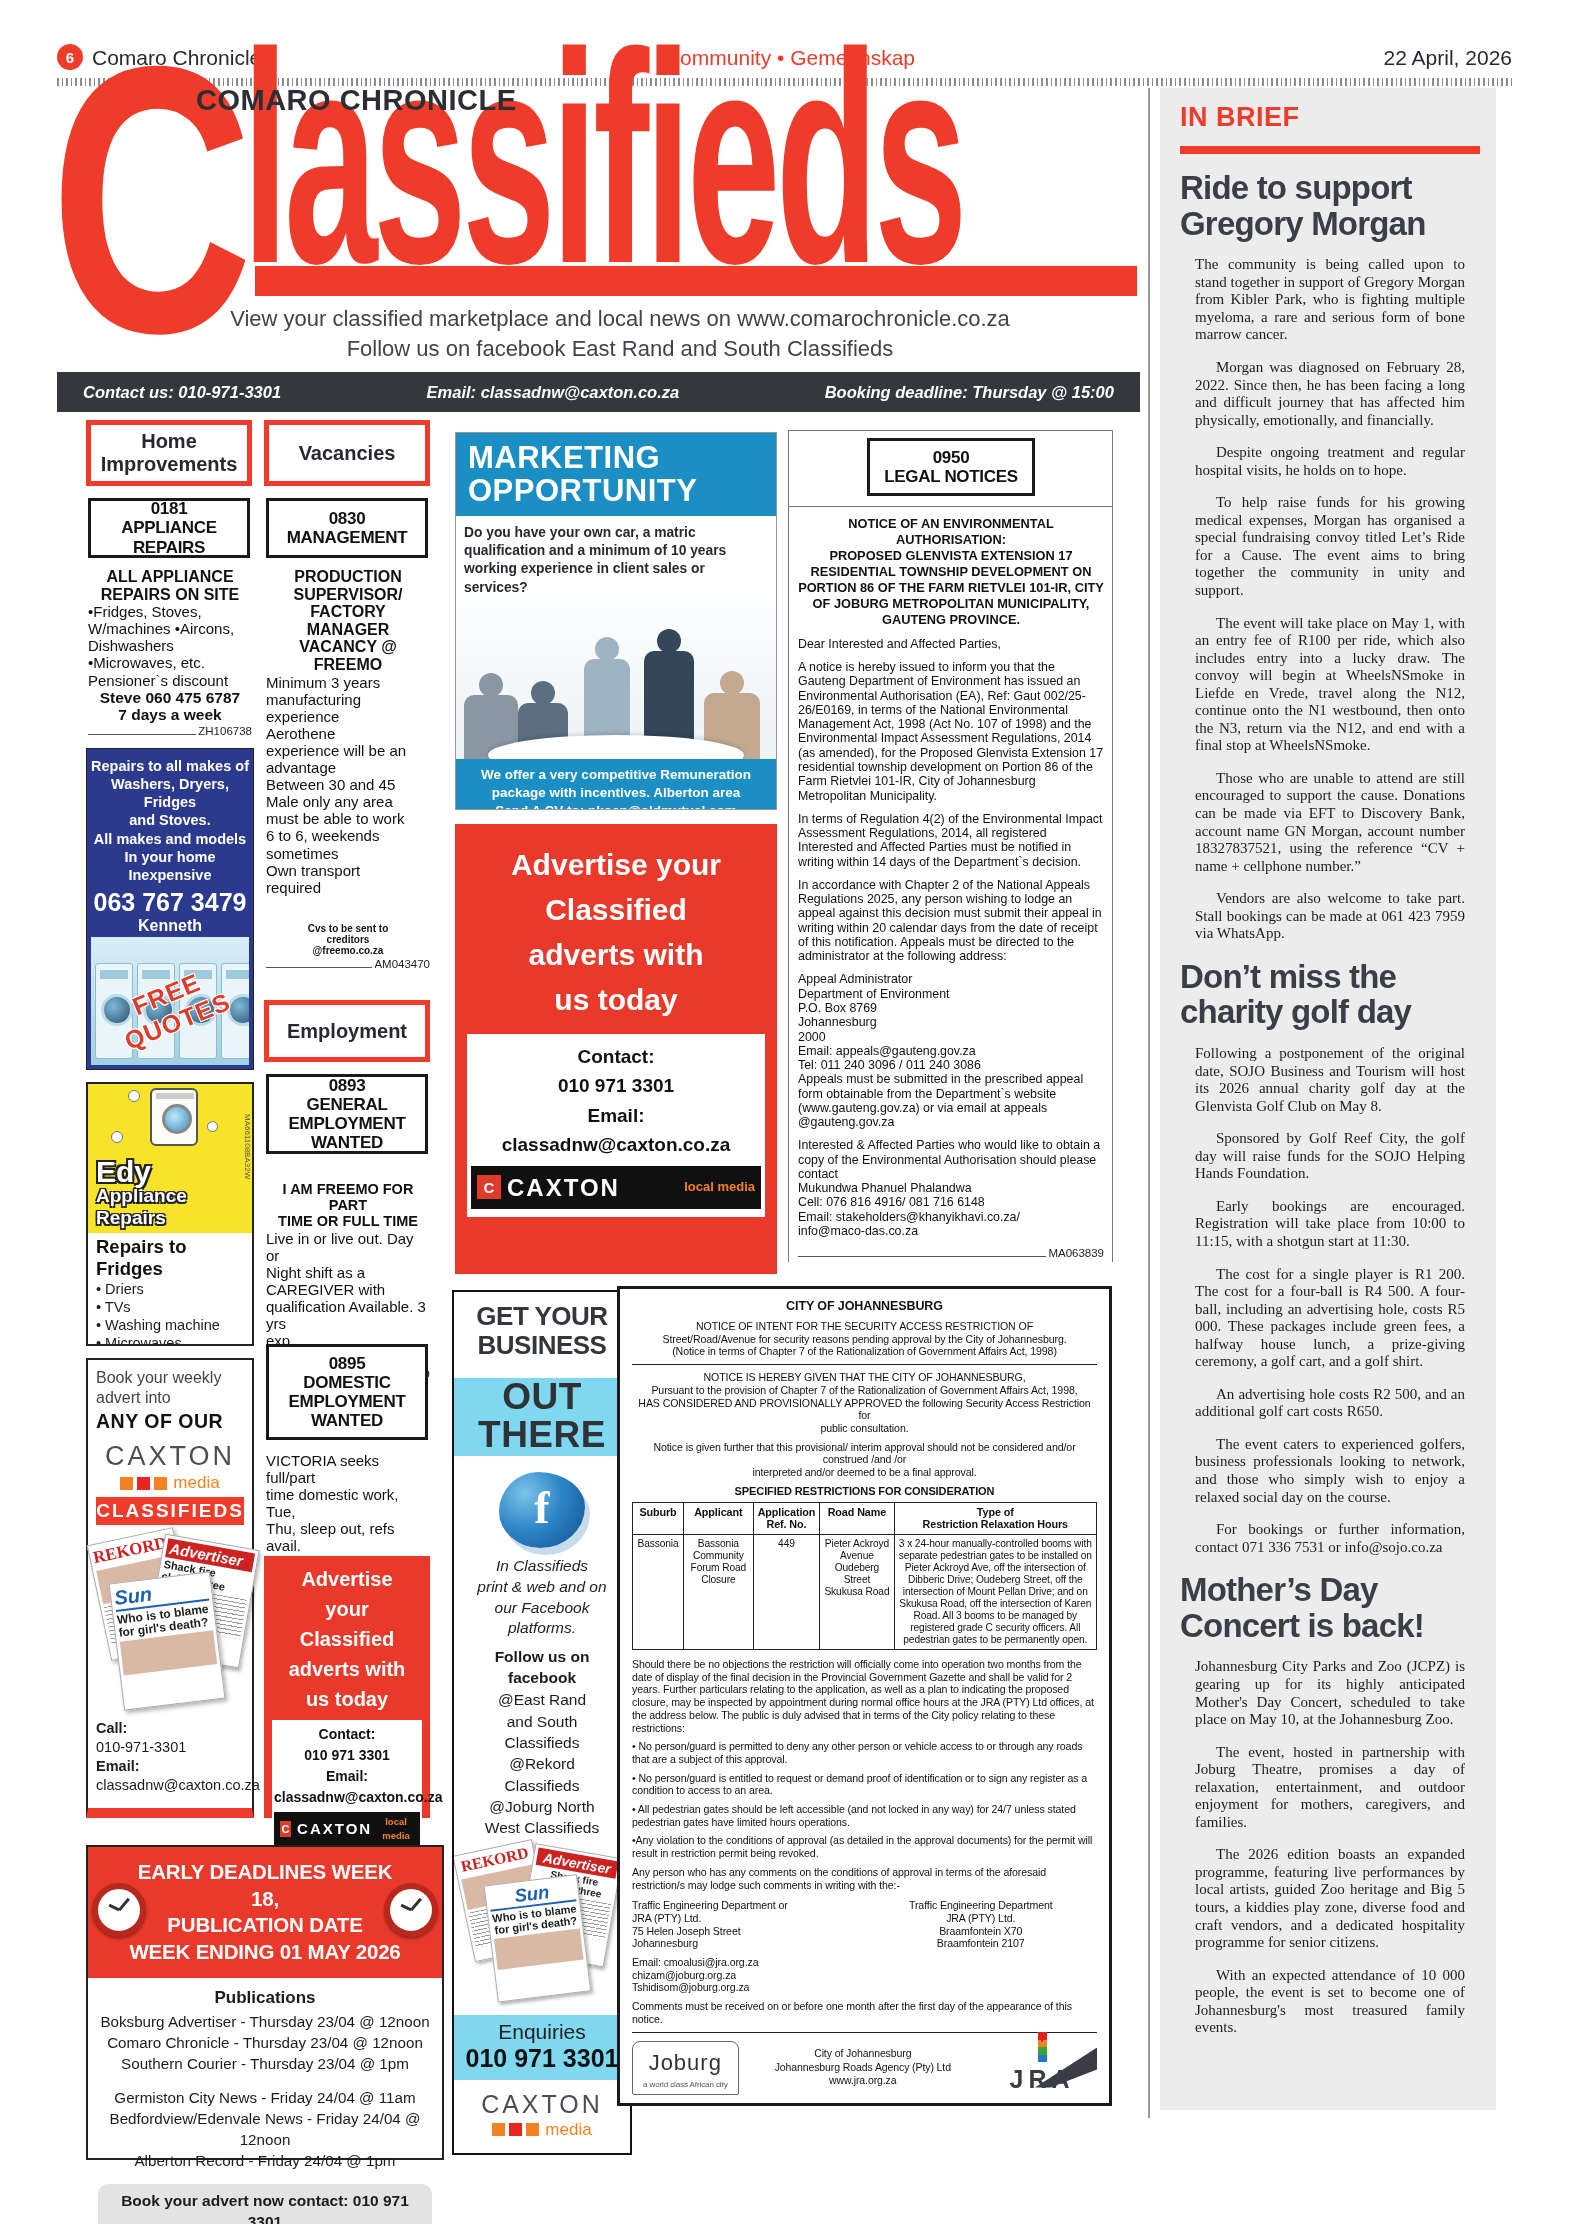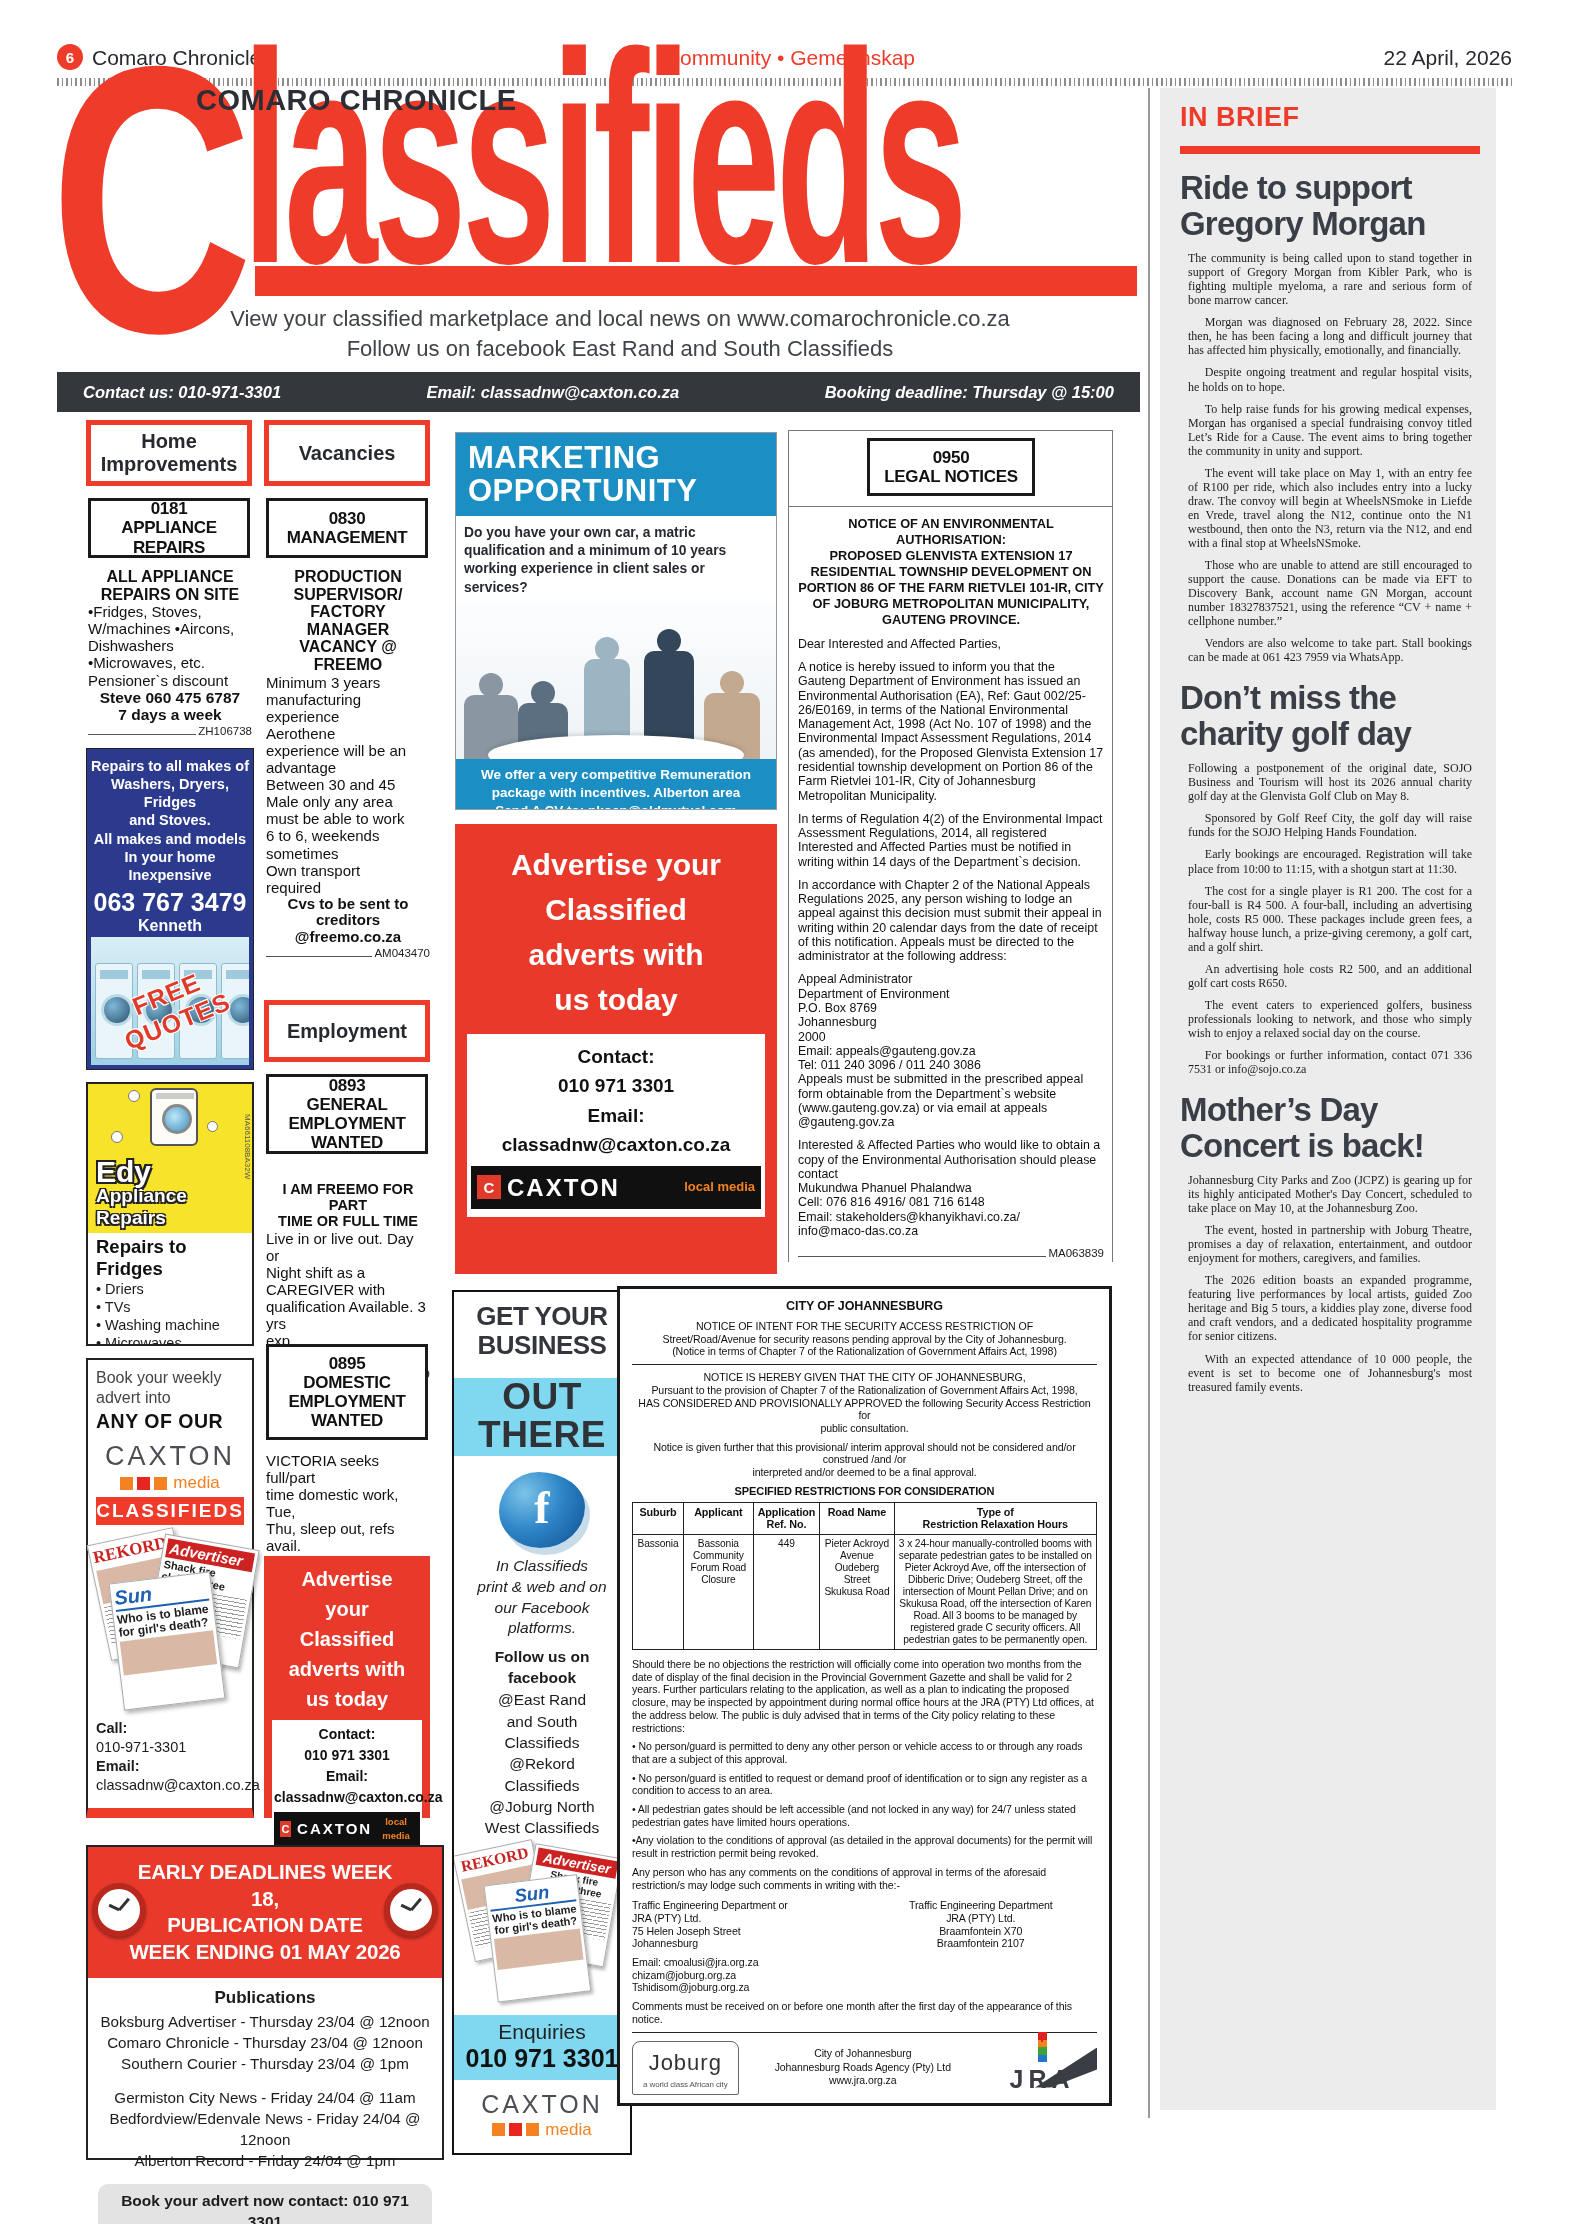--- a/index.html
+++ b/index.html
@@ -185,21 +185,21 @@
   .dl-pub{font-weight:bold;font-size:17px;text-align:center;margin-top:10px;}
   .dl-g{font-size:15.2px;text-align:center;line-height:1.38;white-space:pre-line;margin-top:4px;}
   .dl-book{background:#e3e3e3;border-radius:10px;margin:12px 10px 10px;padding:7px 4px;font-weight:bold;
            font-size:15.5px;text-align:center;white-space:pre-line;line-height:1.35;}
 
   
   .sbpanel{background:var(--panel);padding:14px 16px 0 20px;overflow:hidden;}
   .sb-label{color:var(--red);font-weight:bold;font-size:27px;letter-spacing:.5px;}
   .sb-rule{height:8px;background:var(--red);margin:13px 0 10px;}
   .sb-h{font-weight:bold;font-size:33px;line-height:1.08;color:var(--head);margin:16px 0 10px;letter-spacing:-.8px;}
-  .sb-p{font-family:"Liberation Serif",serif;font-size:12px;line-height:1.17;color:#1d1d1d;text-align:justify;margin:8px;}
+  .sb-p{font-family:"Liberation Serif",serif;font-size:15px;line-height:1.17;color:#1d1d1d;text-align:justify;margin:15px;}
   .sb-p + .sb-p{text-indent:1.4em;}
 </style>
 </head>
 <body>
 
 <div id="page">
 
   <div class="abs pgnum" style="left:57px;top:44px;">6</div>
   <div class="abs hdr-paper" style="left:92px;top:46px;">Comaro Chronicle</div>
   <div class="abs hdr-comm" style="left:560px;top:46px;width:460px;">Community • Gemeenskap</div>
@@ -332,21 +332,21 @@
 Aerothene
 experience will be an
 advantage
 Between 30 and 45
 Male only any area
 must be able to work
 6 to 6, weekends
 sometimes
 Own transport
 required</div>
-    <div class="t" style="font-size:15px;">Cvs to be sent to
+    <div class="t" style="font-size:10px;margin-top:27px;">Cvs to be sent to
 creditors
 @freemo.co.za</div>
     <div class="ref">
         <span>AM043470</span>
       </div>
   </div>
 
   <div class="abs sec" style="left:264px;top:1000px;width:166px;height:62px;">Employment</div>
   <div class="abs code" style="left:266px;top:1074px;width:162px;height:80px;">0893
 GENERAL

